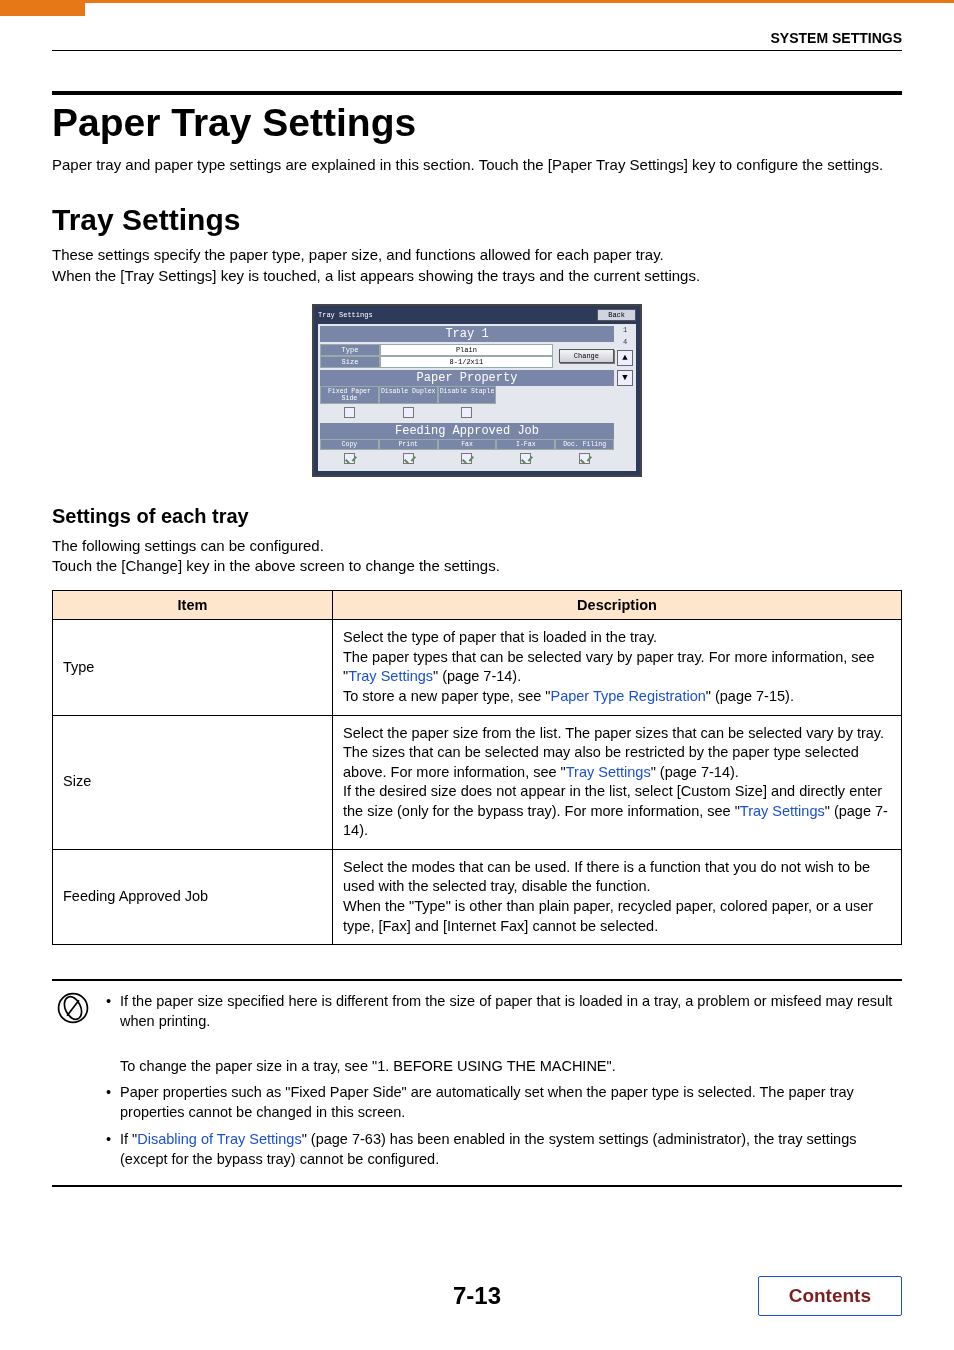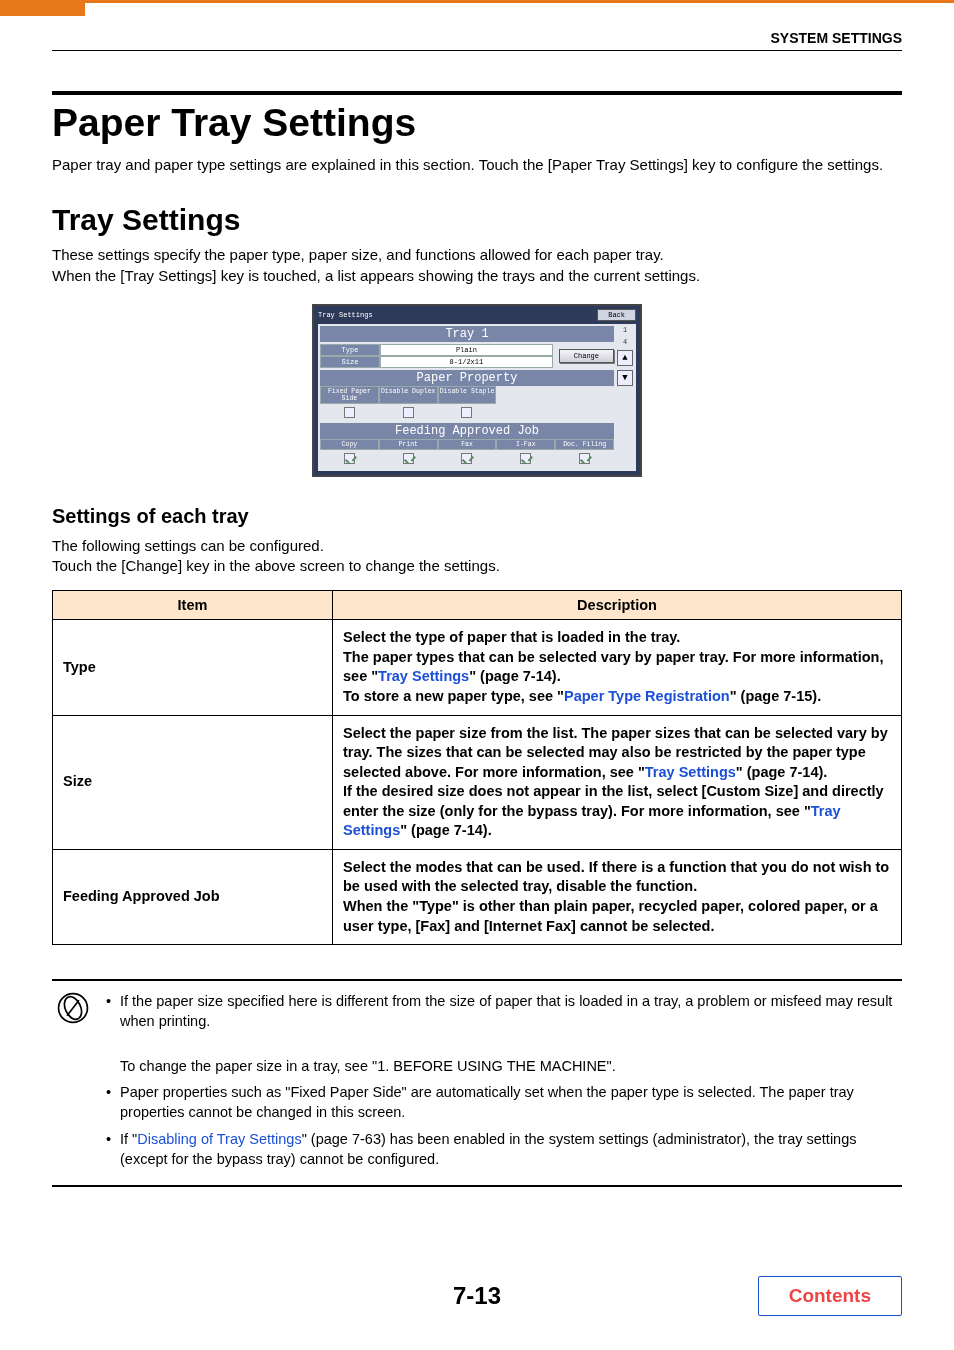--- a/index.html
+++ b/index.html
@@ -52,36 +52,36 @@
   .chk.on::after { content:""; position:absolute; left:1px; top:4px; width:3px; height:5px; border-left:2px solid #5c8c5c; transform:rotate(-45deg);}
   .chk.on::before { content:""; position:absolute; left:3px; top:0px; width:6px; height:6px; border-right:2px solid #5c8c5c; transform:rotate(40deg);}
   .side-scroll { position:absolute; right:2px; top:2px; width:18px; display:flex; flex-direction:column; align-items:center; gap:4px;}
   .side-scroll .num { font-size:7px; color:#334;}
   .side-scroll .sbtn { width:16px; height:16px; border:1px solid #666; background:#eef; display:flex; align-items:center; justify-content:center; font-size:9px;}
   .panel-left { flex:1; margin-right:20px;}
 
   
   table.settings { width:100%; border-collapse:collapse; margin-top:14px; font-size:14.5px;}
   table.settings th { background:#fde6cc; border:1px solid #000; padding:6px 24px; font-weight:bold;}
-  table.settings td { border:1px solid #000; padding:8px 10px; vertical-align:middle; line-height:1.35;font-weight:bold;}
+  table.settings td { border:1px solid #000; padding:8px 10px; vertical-align:middle; line-height:1.35;}
   table.settings td.item { width:280px; }
 
   
   .note-box { border-top:2px solid #000; border-bottom:2px solid #000; margin-top:34px; padding:10px 4px 10px 4px; display:flex; gap:16px;}
   .note-icon { width:34px; height:34px; flex:0 0 34px; }
   .note-icon svg { width:34px; height:34px; }
   .note-list { list-style:none; font-size:14.5px; line-height:1.4;}
   .note-list li { position:relative; padding-left:14px; margin-bottom:6px;}
   .note-list li::before { content:"•"; position:absolute; left:0; top:0;}
   .note-sub { padding-left:14px;margin-top:24px; }
 
   
   .footer { position:absolute; bottom:40px; left:0; width:100%; text-align:center; }
   .page-num { font-size:24px; font-weight:bold; }
-  .contents-btn { position:absolute; right:52px; bottom:34px; border:1.5px solid #1a4fd6; color:#ef4444; padding:8px 30px; font-weight:bold; font-size:19px; border-radius:2px;}
+  .contents-btn { position:absolute; right:52px; bottom:34px; border:1.5px solid #1a4fd6; color:#7f1d1d; padding:8px 30px; font-weight:bold; font-size:19px; border-radius:2px;}
 </style>
 </head>
 <body>
 
 <div class="top-strip">
   <div class="orange-tab"></div>
   <div class="orange-line"></div>
 </div>
 
 <div class="header-area">

